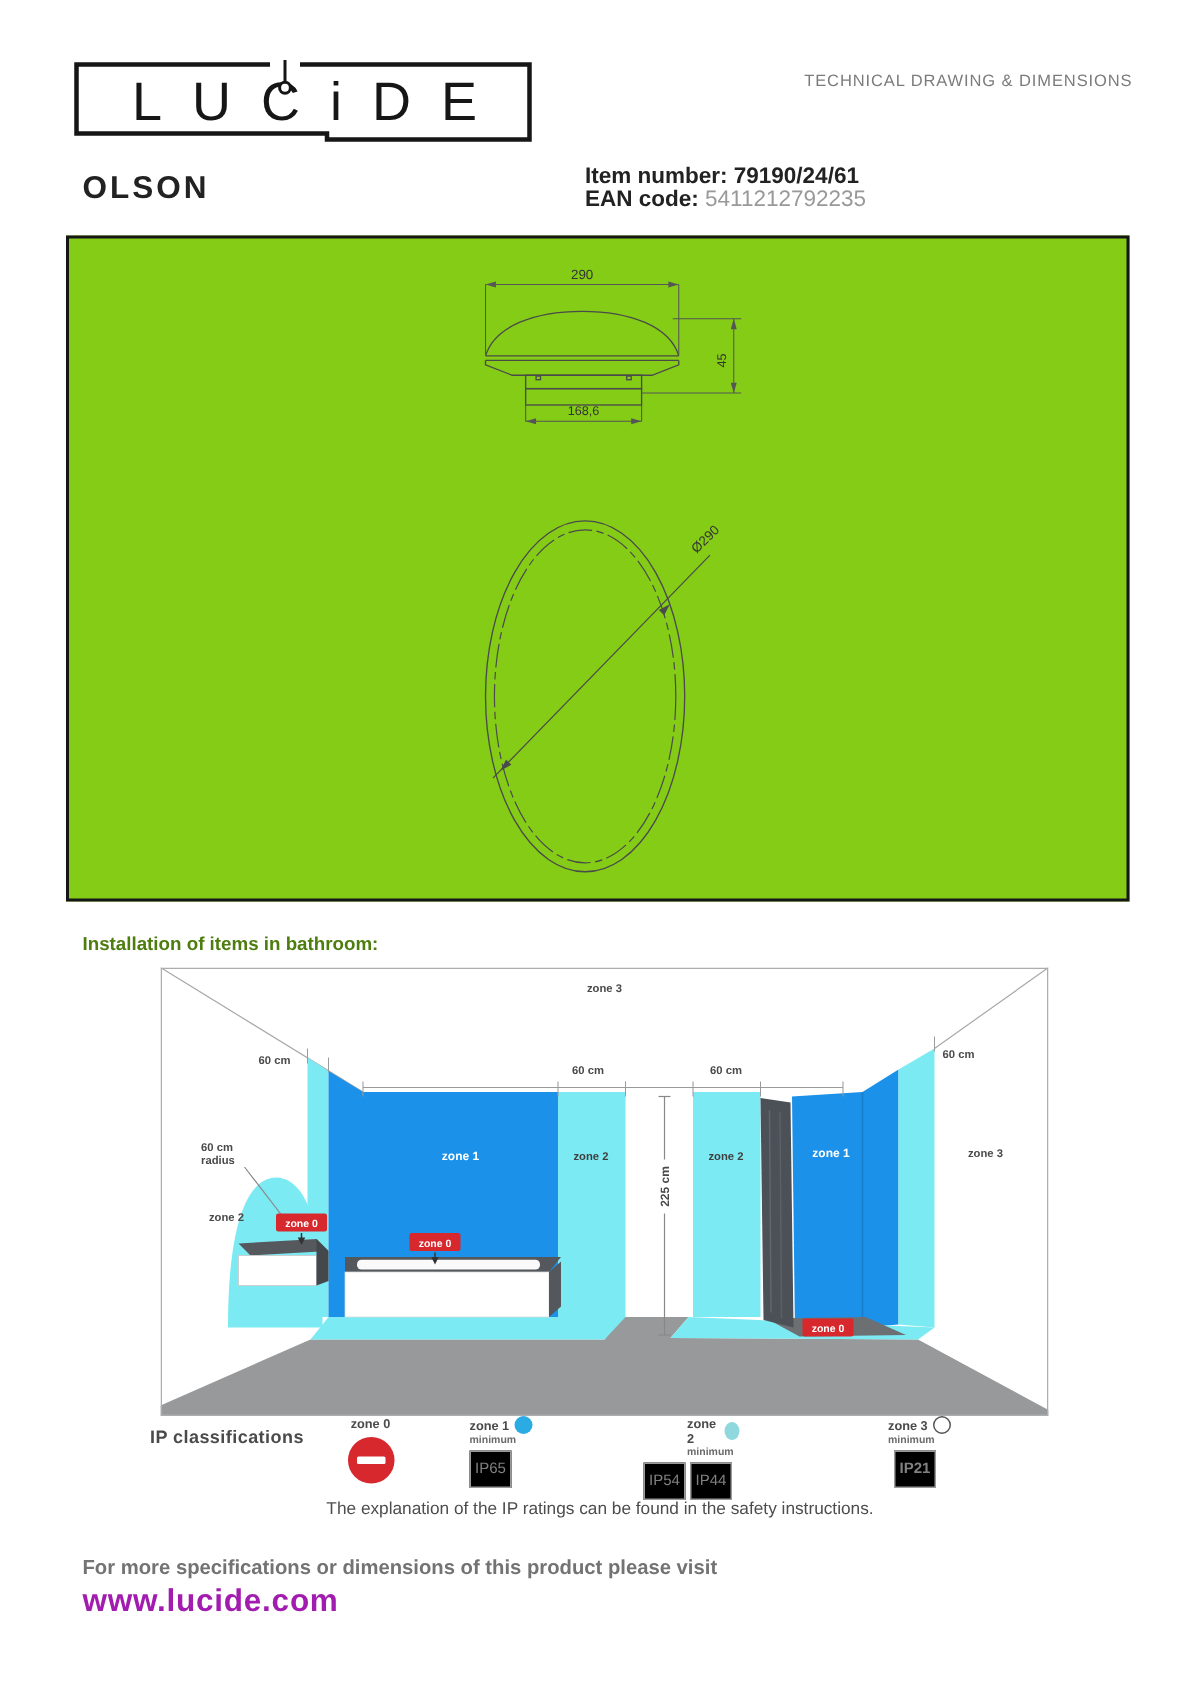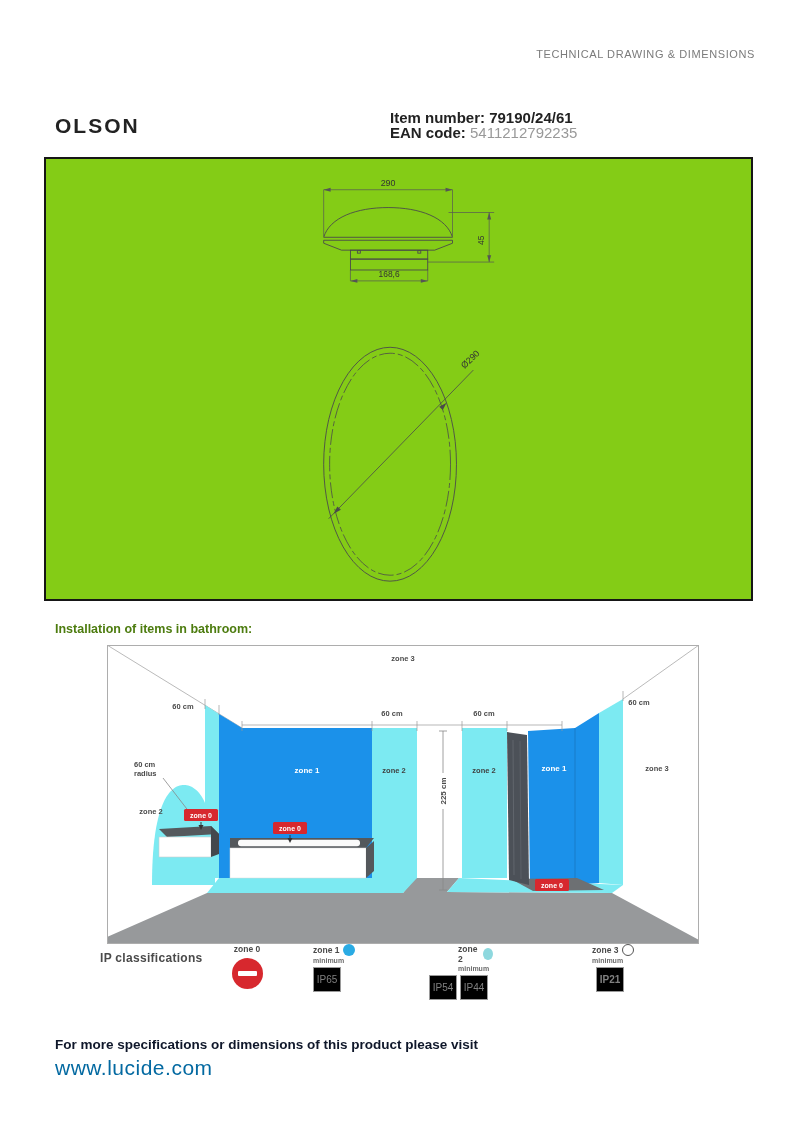--- a/index.html
+++ b/index.html
@@ -37,29 +37,37 @@
   .ip-boxes{display:flex;gap:3px;margin-top:3px;}
   .ip-box{width:26px;height:23px;border:1px solid var(--box-border);display:flex;align-items:center;justify-content:center;font-size:10px;color:#808080;background:#000000;}
   .dot{width:12px;height:12px;border-radius:50%;display:inline-block;}
   .dot-blue{background:var(--dot-blue);}
   .dot-cyan{background:var(--dot-cyan);}
   .dot-open{background:#fff;border:1.5px solid #555;width:10px;height:10px;}
   .noentry{width:31px;height:31px;border-radius:50%;background:var(--zone0-red);position:relative;margin:4px auto 0 auto;}
   .noentry .bar{position:absolute;left:6px;top:13px;width:19px;height:5px;background:#fff;border-radius:1px;}
   .zone0-col{left:221px;width:52px;text-align:center;}
   .ip-note{left:0;top:1000px;width:800px;text-align:center;font-size:11.5px;color:#4d4d4d;}
-  .footer-line{left:55px;top:1037px;font-size:13.5px;font-weight:bold;color:#0f172a;}
-  .footer-site{left:55px;top:1056px;font-size:21px;font-weight:normal;letter-spacing:.5px;color:#0369a1;}
+  .footer-line{left:55px;top:1037px;font-size:13.5px;font-weight:bold;color:#737373;}
+  .footer-site{left:55px;top:1056px;font-size:21px;font-weight:bold;letter-spacing:.5px;color:#a21caf;}
   svg text{font-family:"Liberation Sans", sans-serif;}
 </style>
 </head>
 <body>
 
 <div class="page">
 
+  <div class="abs" style="left:48px;top:40px;">
+    <svg width="310" height="58" viewBox="0 0 310 58">
+      <path d="M132,3 H3 V49 H170 V53 H305 V3 H152" fill="none" stroke="#161616" stroke-width="3"></path>
+      <text x="40" y="40" font-size="36" letter-spacing="20" fill="#161616">LUCiDE</text>
+      <line x1="142" y1="0" x2="142" y2="14" stroke="#161616" stroke-width="2"></line>
+      <circle cx="142" cy="18.5" r="3.6" fill="#fff" stroke="#161616" stroke-width="2"></circle>
+    </svg>
+  </div>
   <div class="abs doc-type">TECHNICAL DRAWING &amp; DIMENSIONS</div>
   <div class="abs product-name">OLSON</div>
   <div class="abs item-block">
     <div><b>Item number:</b> <b>79190/24/61</b></div>
     <div><b>EAN code:</b> <span class="ean-val">5411212792235</span></div>
   </div>
 
   <div class="abs tech-box">
     <svg width="705" height="440" viewBox="0 0 709 444">
       <g stroke="#4a4a4a" stroke-width="0.9" fill="none">
@@ -249,17 +257,18 @@
     <div class="ip-zone-label">
         <span>zone 3</span>
         <span class="dot dot-open"></span>
       </div>
     <div class="ip-min">minimum</div>
     <div class="ip-boxes" style="padding-left:4px;font-weight:bold;">
         <div class="ip-box">IP21</div>
       </div>
   </div>
 
+  <div class="abs ip-note">The explanation of the IP ratings can be found in the safety instructions.</div>
 
   <div class="abs footer-line">For more specifications or dimensions of this product please visit</div>
   <div class="abs footer-site">www.lucide.com</div>
 
 </div>
 
 </body></html>

